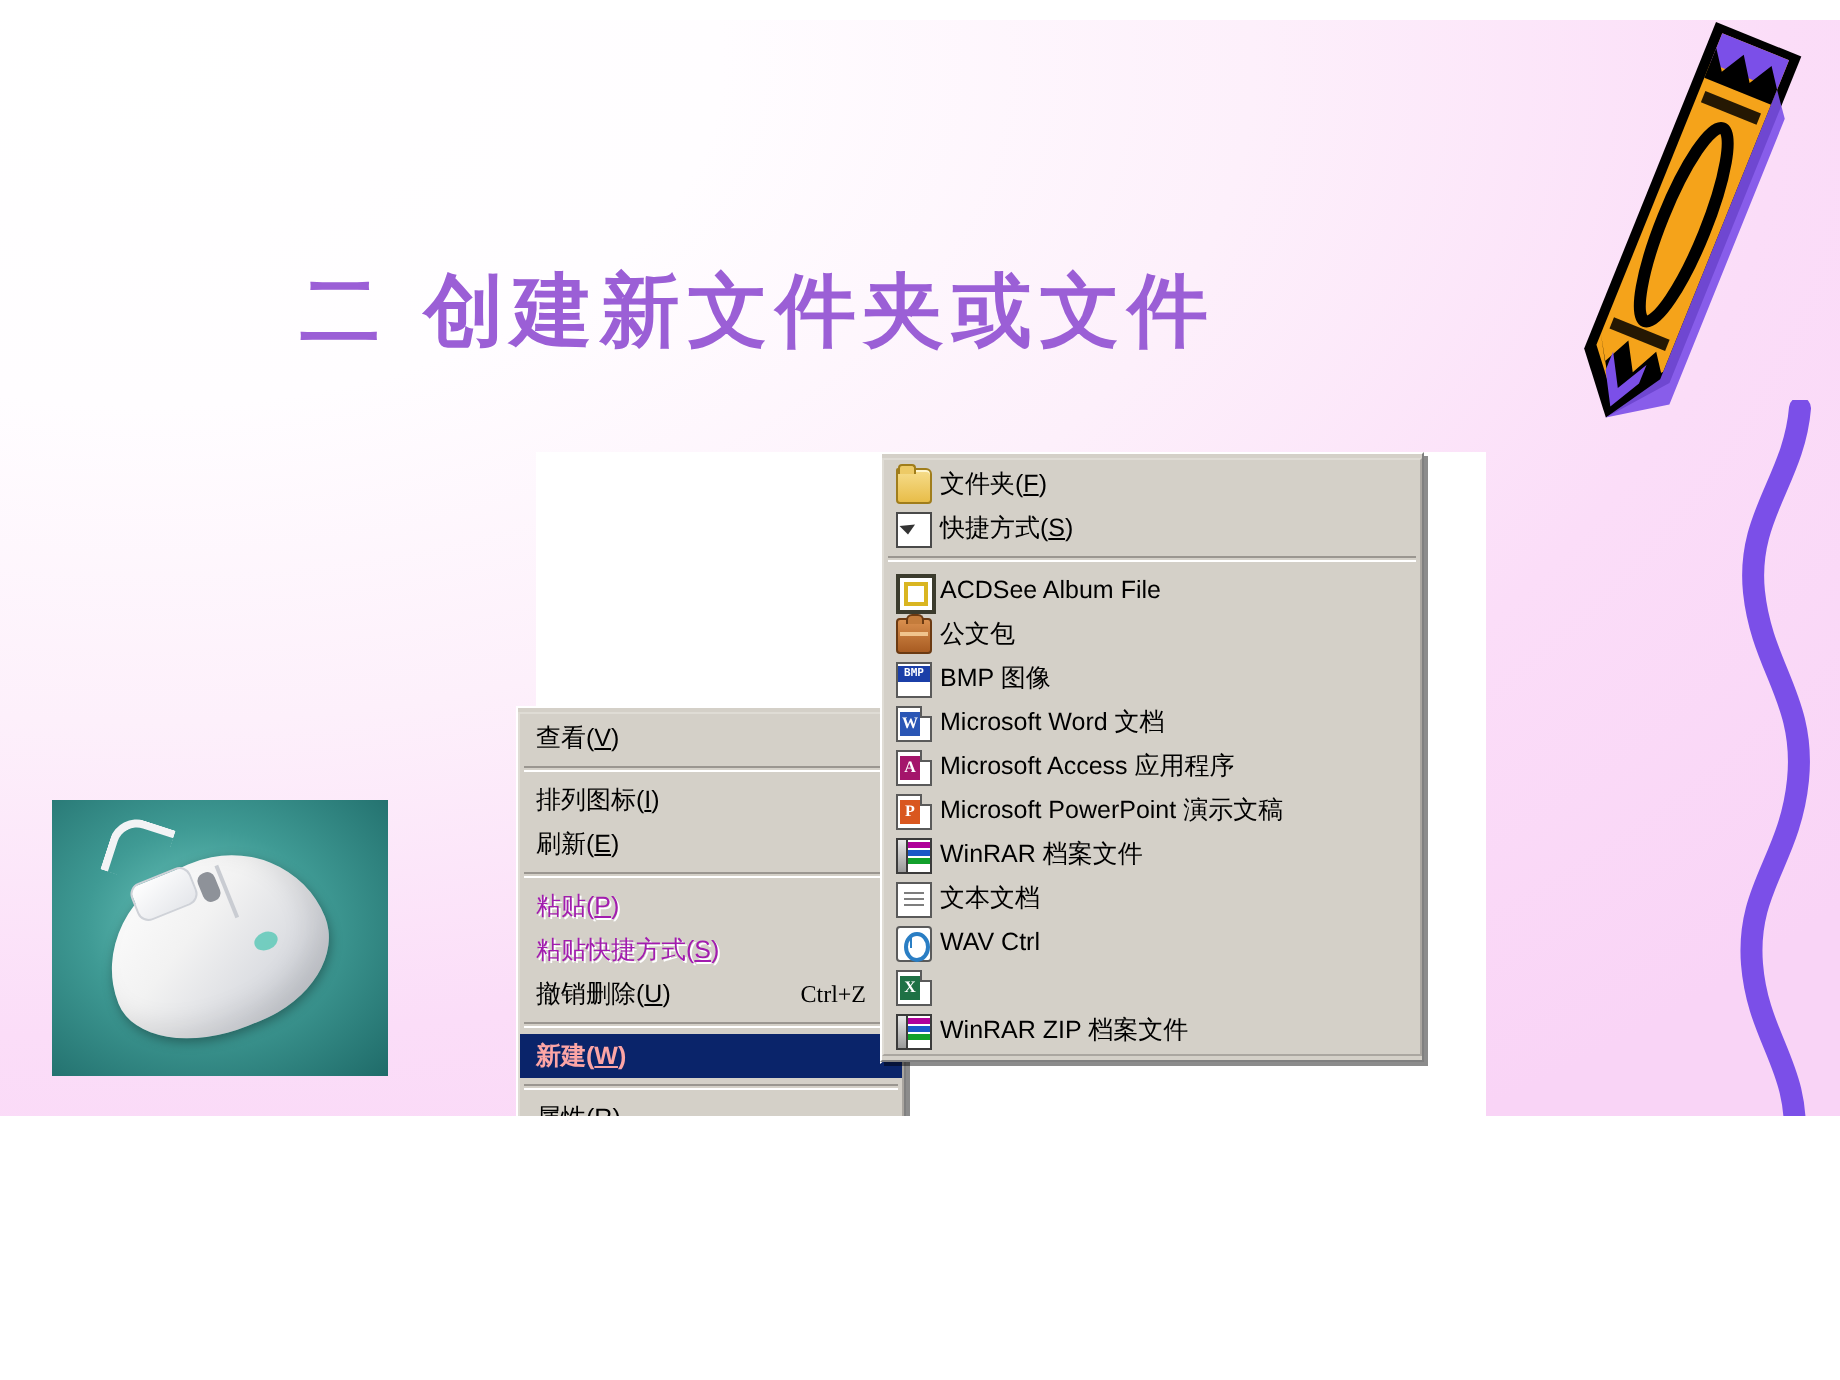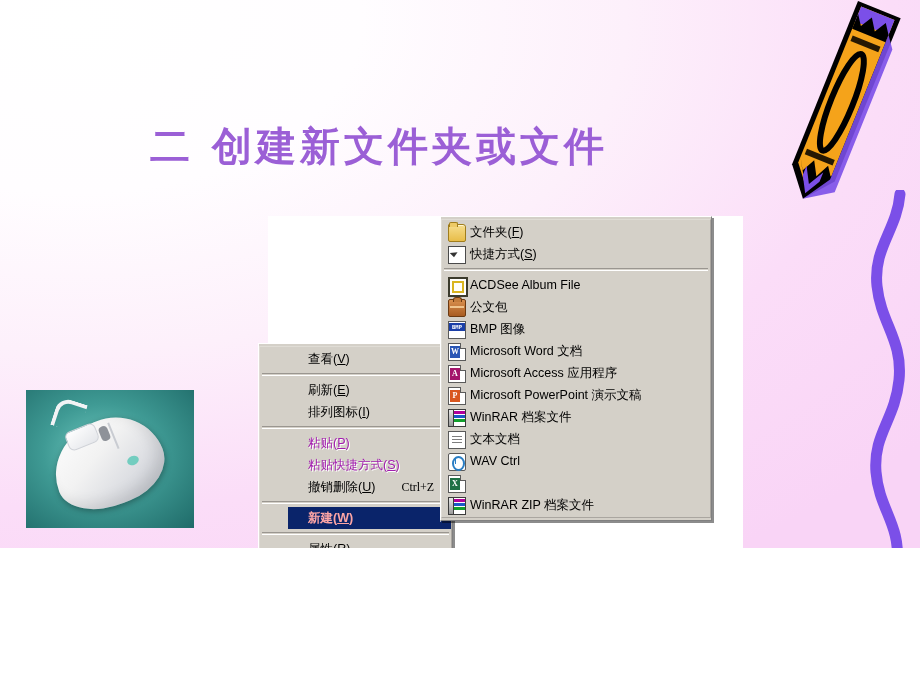--- a/index.html
+++ b/index.html
@@ -3,21 +3,21 @@
 <meta charset="utf-8">
 <style>
   html,body{margin:0;padding:0;}
   body{
     width:920px;height:690px;overflow:hidden;position:relative;
     font-family:"Liberation Sans","DejaVu Sans",sans-serif;
     background:#ffffff;
   }
   
   #slide{
-    position:absolute;left:0;top:0;width:920px;height:548px;overflow:hidden;
+    position:absolute;left:0;top:10px;width:920px;height:548px;overflow:hidden;
     background:
       radial-gradient(120% 120% at 8% 4%, #ffffff 0%, #fffdff 26%, #fdf0fb 50%, #fbddf8 74%, #f9d4f6 100%);
   }
   
   #title{
     position:absolute;left:150px;top:116px;width:540px;height:60px;
     font-family:"DejaVu Serif","Liberation Serif",serif;
     font-size:40px;font-weight:bold;letter-spacing:4px;
     color:#9b5fd6;white-space:nowrap;line-height:60px;
   }
@@ -74,21 +74,21 @@
     padding:2px 0;
   }
   .winmenu .inner{border:1px solid #dfdcd5;border-right-color:#aaa6a0;border-bottom-color:#aaa6a0;padding:1px 0;}
   #context-menu{left:258px;top:343px;width:193px;}
   #new-submenu{left:440px;top:216px;width:270px;}
   .mi{
     position:relative;height:22px;line-height:22px;
     padding-left:28px;padding-right:18px;white-space:nowrap;
     font-size:12.5px;display:flex;
   }
-  #context-menu .mi{padding-left:20px;margin-left:28px;}
+  #context-menu .mi{padding-left:8px;}
   .mi .lbl{flex:0 0 auto;}
   .mi u{text-decoration:underline;}
   .mi.disabled{color:#a21caf;text-shadow:1px 1px 0 #ffffff;}
   .mi.sel{background:#0a246a;color:#fca5a5;font-weight:bold;}
   .mi .accel{margin-left:auto;padding-left:26px;font-size:12px;font-family:Liberation Serif, serif;}
   .mi .arrow{
     position:absolute;right:6px;top:50%;margin-top:-4px;
     width:0;height:0;border-left:5px solid #000;
     border-top:4px solid transparent;border-bottom:4px solid transparent;
   }
@@ -222,26 +222,26 @@
     <div class="inner">
 
       <div class="mi">
         <span class="lbl">查看(<u>V</u>)</span>
         <span class="arrow"></span>
       </div>
 
       <div class="sep"></div>
 
       <div class="mi">
-        <span class="lbl">刷新(<u>E</u>)</span>
-      </div>
-
-      <div class="mi">
         <span class="lbl">排列图标(<u>I</u>)</span>
         <span class="arrow"></span>
+      </div>
+
+      <div class="mi">
+        <span class="lbl">刷新(<u>E</u>)</span>
       </div>
 
       <div class="sep"></div>
 
       <div class="mi disabled">
         <span class="lbl">粘贴(<u>P</u>)</span>
       </div>
 
       <div class="mi disabled">
         <span class="lbl">粘贴快捷方式(<u>S</u>)</span>

